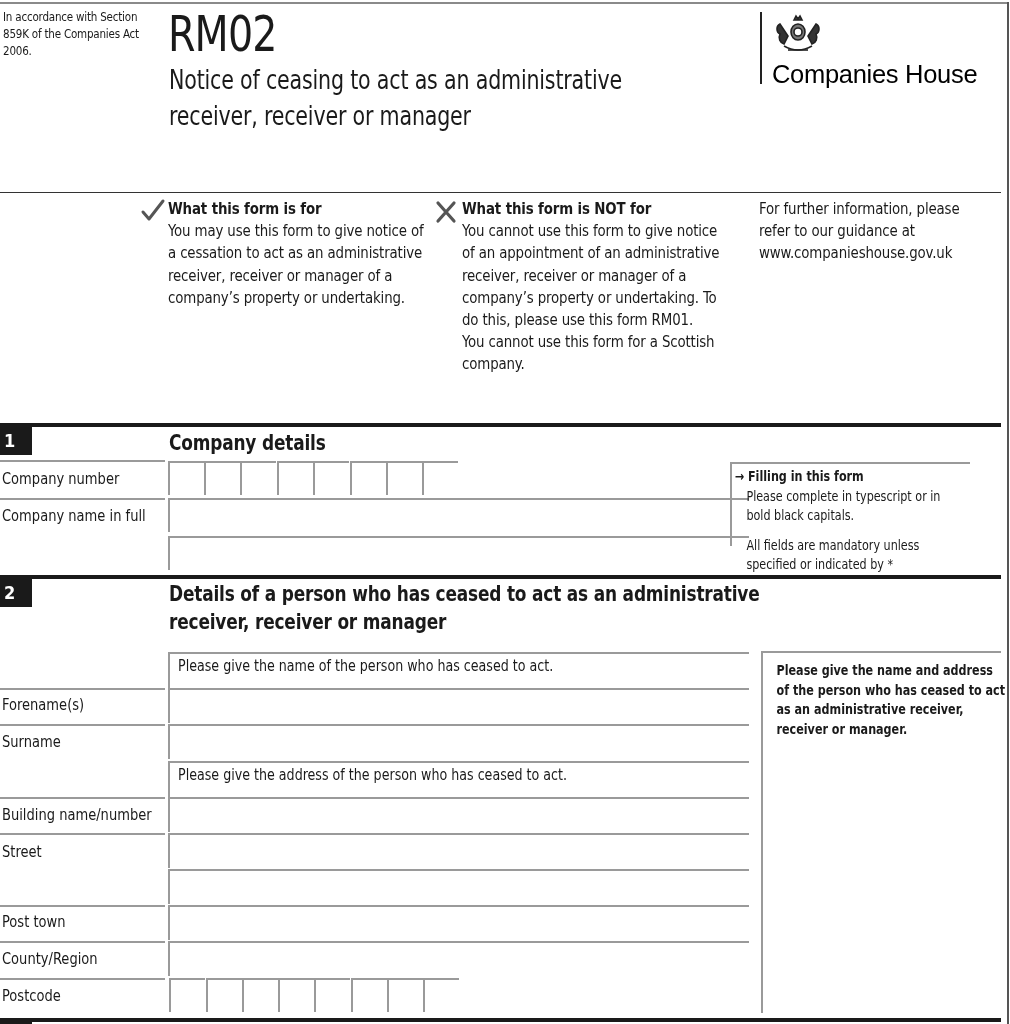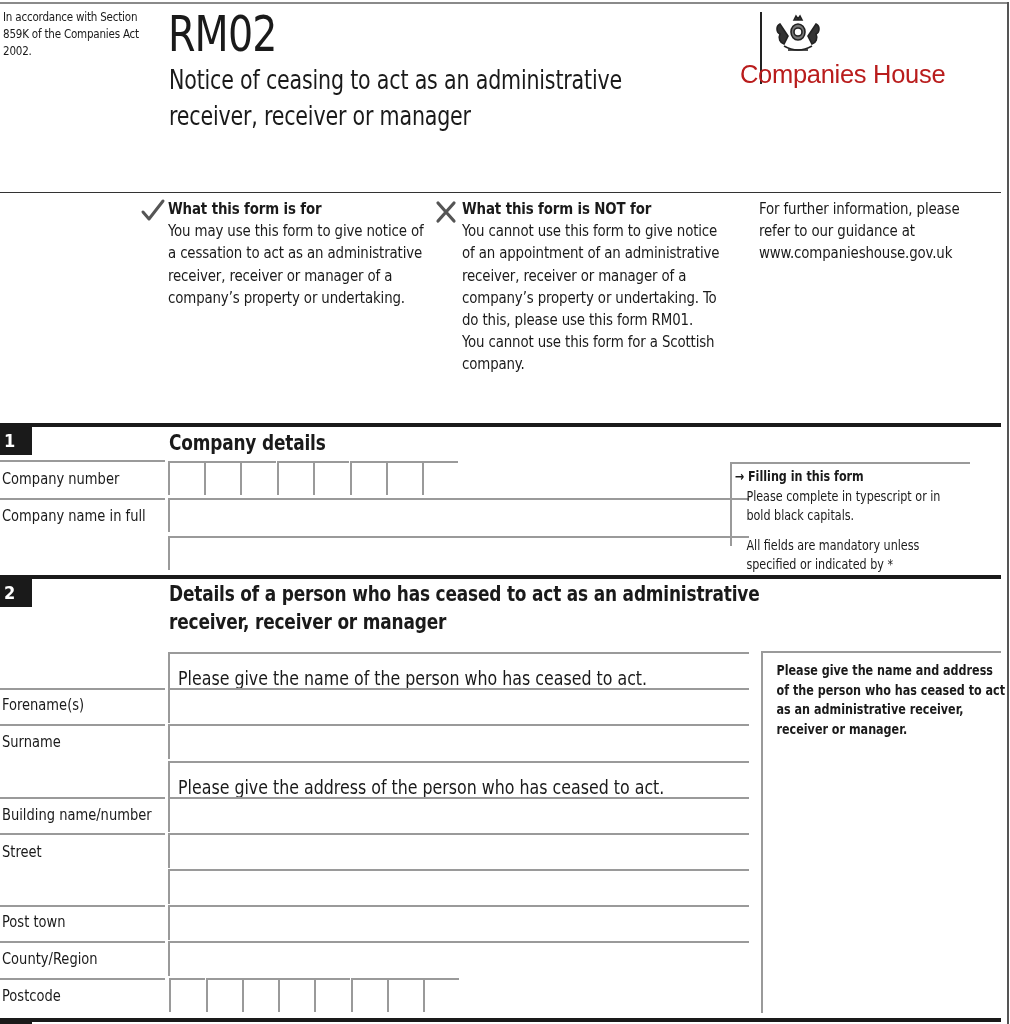--- a/index.html
+++ b/index.html
@@ -14,21 +14,21 @@
   
   .top-rule { left: 0; top: 2px; width: 1008px; height: 2px; background: #8a8a8a; }
   .right-rule { left: 1007px; top: 2px; width: 2px; height: 1022px; background: #555; }
 
   
   .legal { left: 3px; top: 9px; font-size: 11.5px; line-height: 17px; width: 140px; letter-spacing: -0.2px; }
   .form-code { left: 168px; top: 4px; font-size: 50px; line-height: 60px; font-weight: 400; letter-spacing: -1px; transform: scaleX(0.88); transform-origin: left top; }
   .form-title { left: 169px; top: 62px; font-size: 26px; line-height: 36px; width: 600px; transform: scaleX(0.88); transform-origin: left top; letter-spacing: -0.2px; }
   .logo-bar { left: 760px; top: 12px; width: 2px; height: 72px; background: #222; }
   .crest { left: 772px; top: 14px; width: 52px; height: 42px; }
-  .logo-text { left: 740px; top: 58px; font-family: "Liberation Sans", sans-serif; font-size: 25.5px; line-height: 32px; color: #b91c1c; letter-spacing: -0.3px; }
+  .logo-text { left: 772px; top: 58px; font-family: "Liberation Sans", sans-serif; font-size: 25.5px; line-height: 32px; color: #000000; letter-spacing: -0.3px; }
 
   .rule-thin { height: 1px; background: #333; }
   .rule-header { left: 0; top: 192px; width: 1001px; }
 
   
   .intro-col { font-size: 16.5px; line-height: 22.2px; letter-spacing: -0.15px; }
   .intro-col .hd { font-weight: 700; }
   .intro-text { transform: scaleX(0.9); transform-origin: left top; }
   .col-for { left: 168px; top: 198px; width: 290px; }
   .col-notfor { left: 462px; top: 198px; width: 300px; }
@@ -41,34 +41,34 @@
   .sec-badge { width: 32px; height: 28px; background: #1a1a1a; color: #fff; font-weight: 700; font-size: 18px; line-height: 28px; padding-left: 4px; box-sizing: border-box; }
   .sec-title { font-weight: 700; font-size: 20.5px; line-height: 28px; transform: scaleX(0.92); transform-origin: left top; letter-spacing: -0.2px; }
 
   
   .flabel { left: 2px; font-size: 16.5px; line-height: 20px; transform: scaleX(0.88); transform-origin: left top; white-space: nowrap; }
   .lrule { left: 0; width: 165px; height: 2px; background: #9a9a9a; }
   .field { border-top: 2px solid #9a9a9a; border-left: 2px solid #9a9a9a; box-sizing: border-box; background: transparent; }
   .field input { width: 100%; height: 100%; border: 0; background: transparent; outline: none; font-size: 15px; padding: 2px 6px; box-sizing: border-box; font-family: "DejaVu Sans Mono", monospace; }
   .cell { position: absolute; border-top: 2px solid #9a9a9a; border-left: 2px solid #9a9a9a; box-sizing: border-box; width: 36px; height: 34px; }
   .cell input { width: 100%; height: 100%; border: 0; background: transparent; outline: none; text-align: center; font-size: 16px; font-family: "DejaVu Sans Mono", monospace; padding: 0; }
-  .prompt { font-size: 20px; line-height: 20px; padding: 14px 0 0 8px; box-sizing: border-box; white-space: nowrap; }
+  .prompt { font-size: 16px; line-height: 20px; padding: 2px 0 0 8px; box-sizing: border-box; white-space: nowrap; }
   .prompt span { display: inline-block; transform: scaleX(0.88); transform-origin: left top; }
 
   .side-box { border-top: 2px solid #9a9a9a; border-left: 2px solid #9a9a9a; box-sizing: border-box; }
   .side-text { font-size: 13.8px; line-height: 19.5px; transform: scaleX(0.9); transform-origin: left top; }
   .side-text .hd { font-weight: 700; }
 </style>
 </head>
 <body>
 
 <div class="abs top-rule"></div>
 <div class="abs right-rule"></div>
 
-<div class="abs legal">In accordance with Section 859K of the Companies Act 2002.</div>
+<div class="abs legal">In accordance with Section 859K of the Companies Act 2006.</div>
 <div class="abs form-code cond">RM02</div>
 <div class="abs form-title cond">Notice of ceasing to act as an administrative receiver, receiver or manager</div>
 
 <div class="abs logo-bar"></div>
 <svg class="abs crest" viewBox="0 0 52 42">
   <g fill="none" stroke="#222" stroke-width="1.6">
     <path d="M22 6 l2-4 l2 3 l2-3 l2 4 z" fill="#444"></path>
     <ellipse cx="26" cy="18" rx="7" ry="8" fill="#777"></ellipse>
     <circle cx="26" cy="18" r="4" fill="#fff"></circle>
     <path d="M8 10 c-4 2 -4 8 0 10 c-2 4 0 9 4 10 l4 -8 z" fill="#333"></path>

